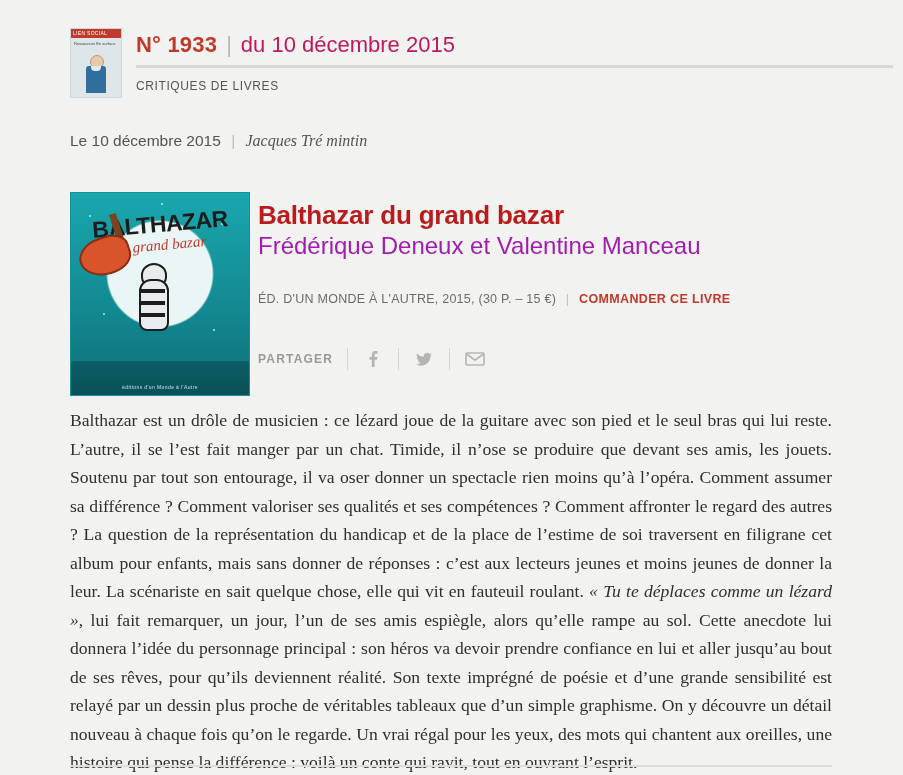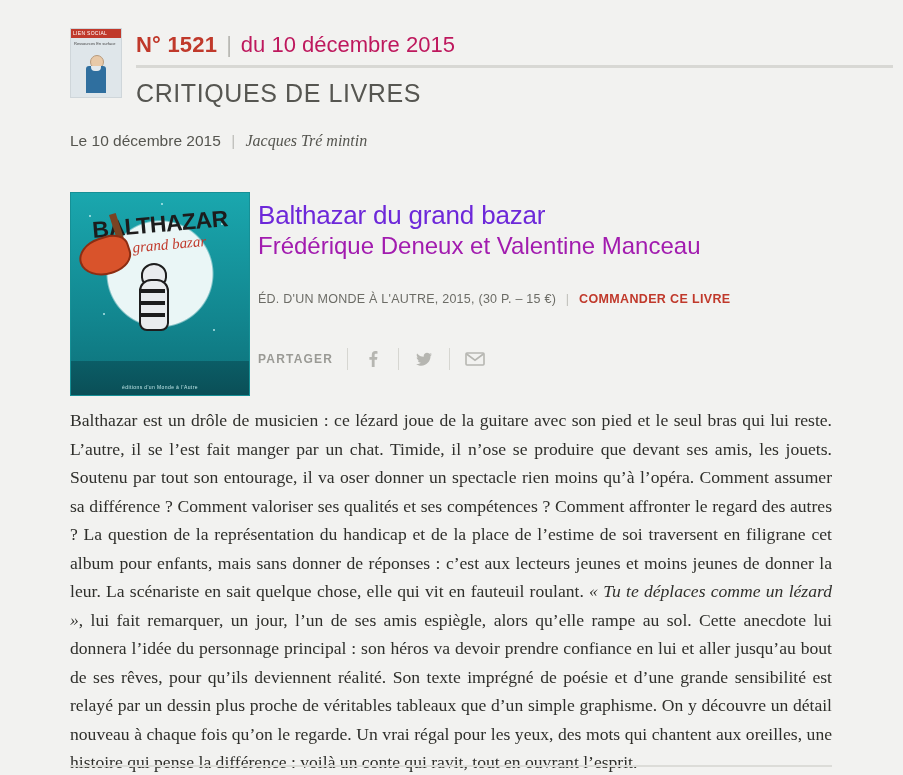--- a/index.html
+++ b/index.html
@@ -118,21 +118,21 @@
     font-weight: normal;
   }
   .mast-rule {
     margin-top: 7px;
     height: 3px;
     background: #d8d8d4;
     width: 757px;
   }
   .mast-section {
     margin-top: 11px;
-    font-size: 25px;
+    font-size: 12px;
     letter-spacing: .6px;
     color: #55555
   }
   .mast-section {
     color: #565651;
   }
 
   
   .byline {
     position: absolute;
@@ -258,23 +258,23 @@
 
   
   .info {
     position: absolute;
     left: 258px;
     top: 200px;
     width: 620px;
   }
   .book-title {
     font-family: "Liberation Sans", sans-serif;
-    font-weight: normal;
+    font-weight: bold;
     font-size: 26px;
-    color: #6d28d9;
+    color: #b91c1c;
     letter-spacing: -.2px;
   }
   .book-authors {
     margin-top: 1px;
     font-size: 24px;
     color: #a21caf;
     font-weight: normal;
   }
   .book-meta {
     margin-top: 32px;
@@ -363,21 +363,21 @@
 En surface</div>
         <div class="fig">
           <div class="head"></div>
           <div class="body"></div>
           <div class="collar"></div>
         </div>
       </div>
 
       <div class="mast-right">
         <div class="mast-line1">
-          <span class="mast-num">N° 1521</span>
+          <span class="mast-num">N° 1933</span>
           <span class="mast-sep">|</span>
           <span class="mast-date">du 10 décembre 2015</span>
         </div>
         <div class="mast-rule"></div>
         <div class="mast-section">CRITIQUES DE LIVRES</div>
       </div>
 
     </div>
   </div>
 

